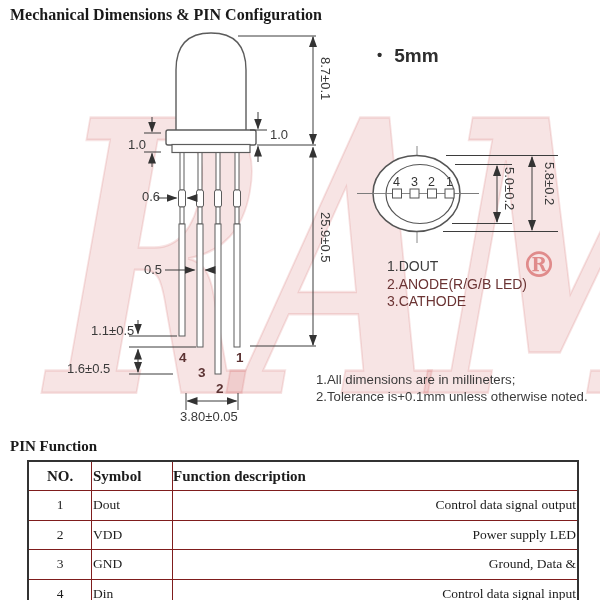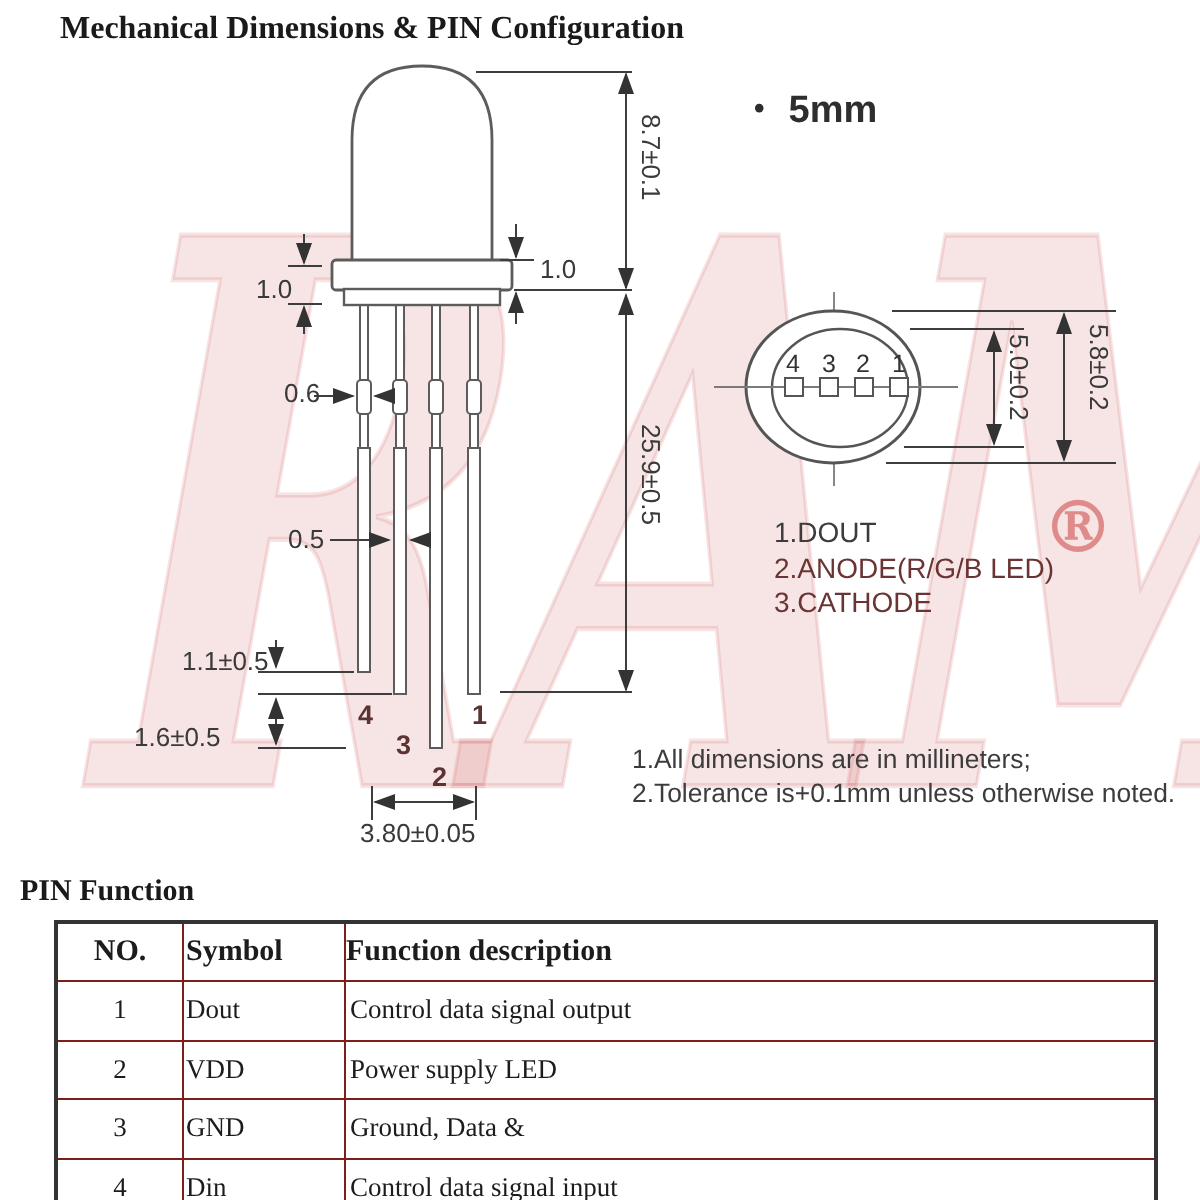--- a/index.html
+++ b/index.html
@@ -32,29 +32,29 @@
         color:#3c3c3c;}
   
   #pin-table{position:absolute;left:27px;top:460px;width:552px;border-collapse:collapse;
              font-family:"Liberation Serif",serif;color:#1c1c1c;z-index:2;}
   #pin-table td,#pin-table th{border:1px solid #7f1d1d;}
   #pin-table{border:2px solid #333;}
   #pin-table th{font-size:15px;font-weight:bold;height:26px;}
   #pin-table td{font-size:13.5px;height:26.5px;}
   .c-no{width:60px;text-align:center;}
   .c-sym{width:78px;text-align:left;}
-  .c-desc{text-align:left;padding-left:2px;}
+  .c-desc{text-align:right;padding-left:2px;}
   th.c-desc{text-align:left;padding-left:0;}
 </style>
 </head>
 <body>
 
 <div id="stage">
 
-  <h1 class="sec" style="left:10px;top:6px;margin-left:20px;">Mechanical Dimensions &amp; PIN Configuration</h1>
+  <h1 class="sec" style="left:10px;top:6px;">Mechanical Dimensions &amp; PIN Configuration</h1>
 
   <div id="wm">RAM</div>
   <div id="wm-reg">®</div>
 
   <svg width="600" height="455" viewBox="0 0 600 455">
     <defs>
       <marker id="ae" markerWidth="11" markerHeight="8" refX="10" refY="4" orient="auto">
         <path d="M0,0 L11,4 L0,8 z" fill="#333"></path>
       </marker>
       <marker id="as" markerWidth="11" markerHeight="8" refX="1" refY="4" orient="auto">

